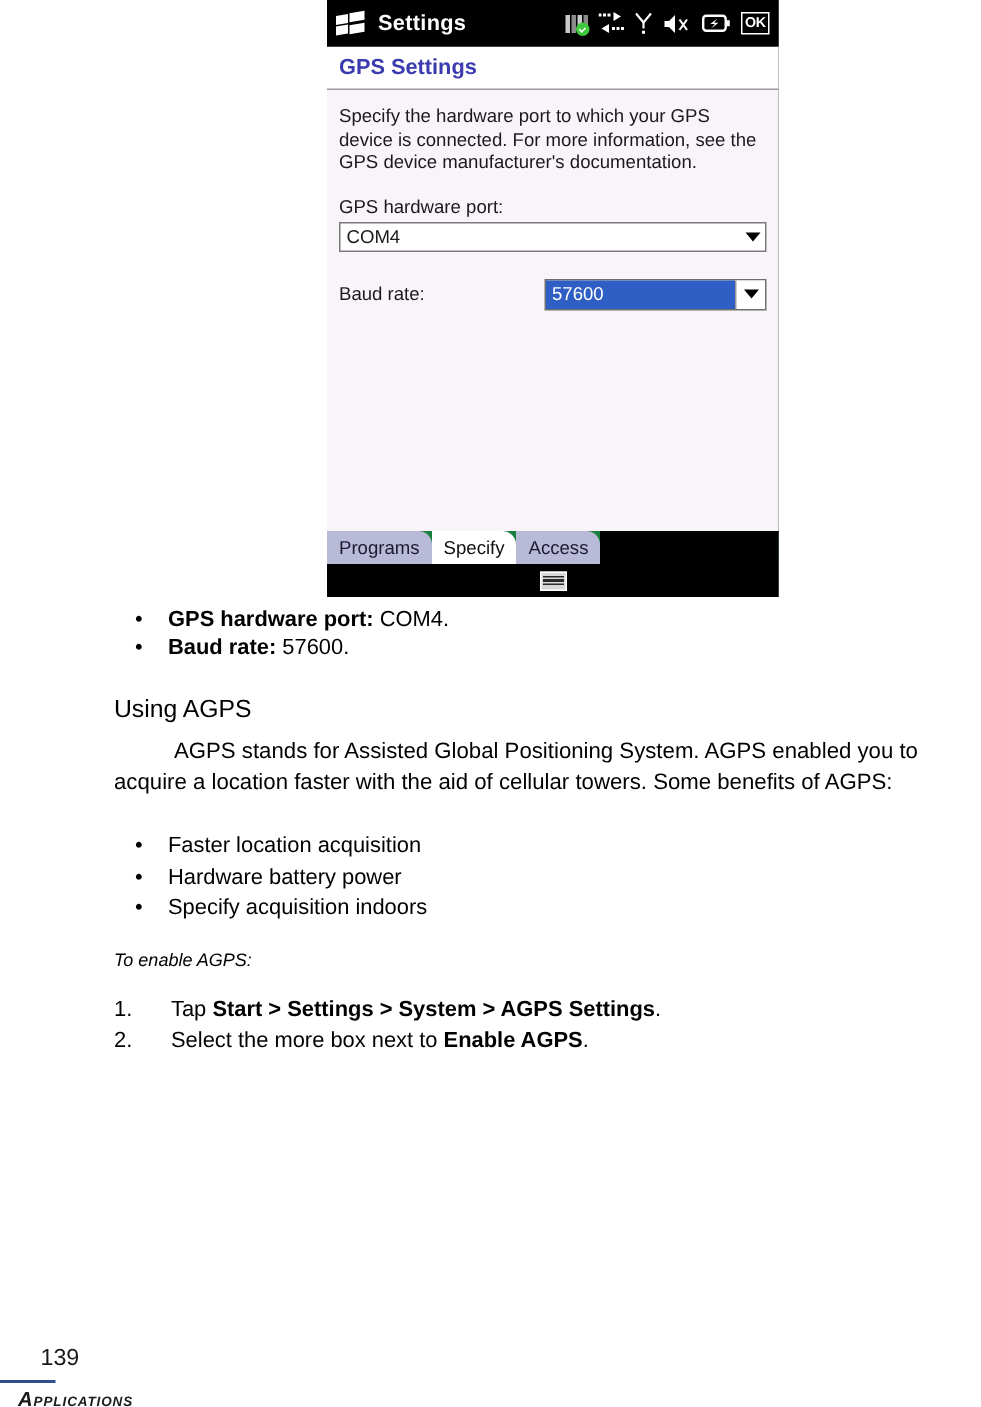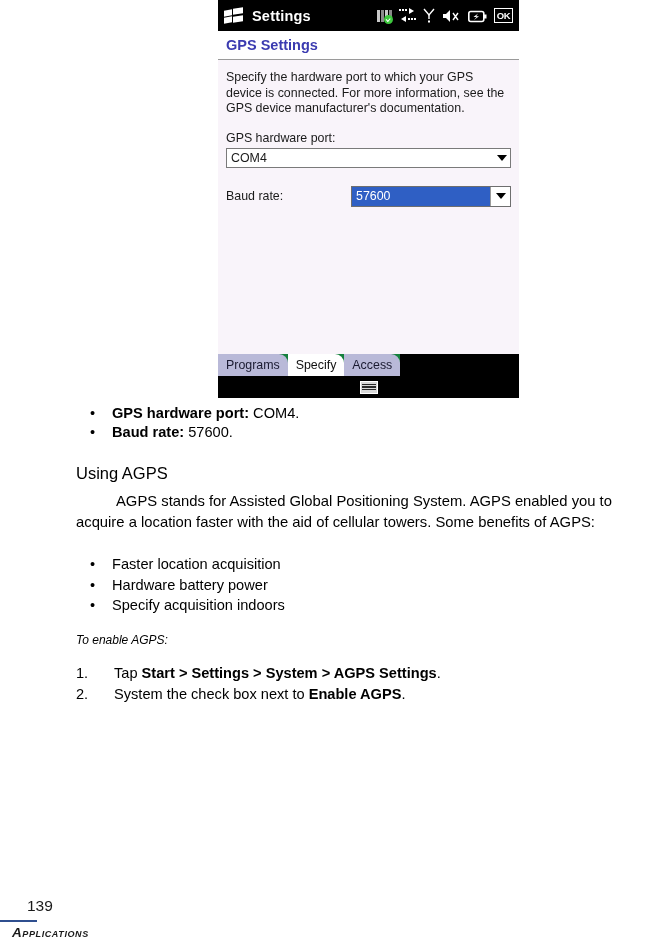--- a/index.html
+++ b/index.html
@@ -187,21 +187,21 @@
     align-items: center;
     margin-top: 18px;
   }
   .baud-row .baud-label {
     font-size: 12.4px;
     color: #1a1a1a;
     flex: 0 0 auto;
   }
   .baud-combo {
     margin-left: auto;
-    width: 160px;
+    width: 148px;
     height: 21px;
     border: 1px solid #6e6e6e;
     background: #ffffff;
     display: flex;
     align-items: center;
     box-sizing: border-box;
   }
   .baud-combo .val {
     flex: 1 1 auto;
     height: 100%;
@@ -519,20 +519,20 @@
 
   <div class="subhead-italic">To enable AGPS:</div>
 
   <div class="steps">
     <div class="step-row">
       <span class="num">1.</span>
       <span><span>Tap </span><b class="b">Start &gt; Settings &gt; System &gt; AGPS Settings</b><span>.</span></span>
     </div>
     <div class="step-row">
       <span class="num">2.</span>
-      <span><span>System the check box next to </span><b class="b">Enable AGPS</b><span>.</span></span>
+      <span><span>Select the more box next to </span><b class="b">Enable AGPS</b><span>.</span></span>
     </div>
   </div>
 
   <div class="footer-pageno">139</div>
   <div class="footer-rule"></div>
   <div class="footer-label">Applications</div>
 </div>
 
 </body></html>

